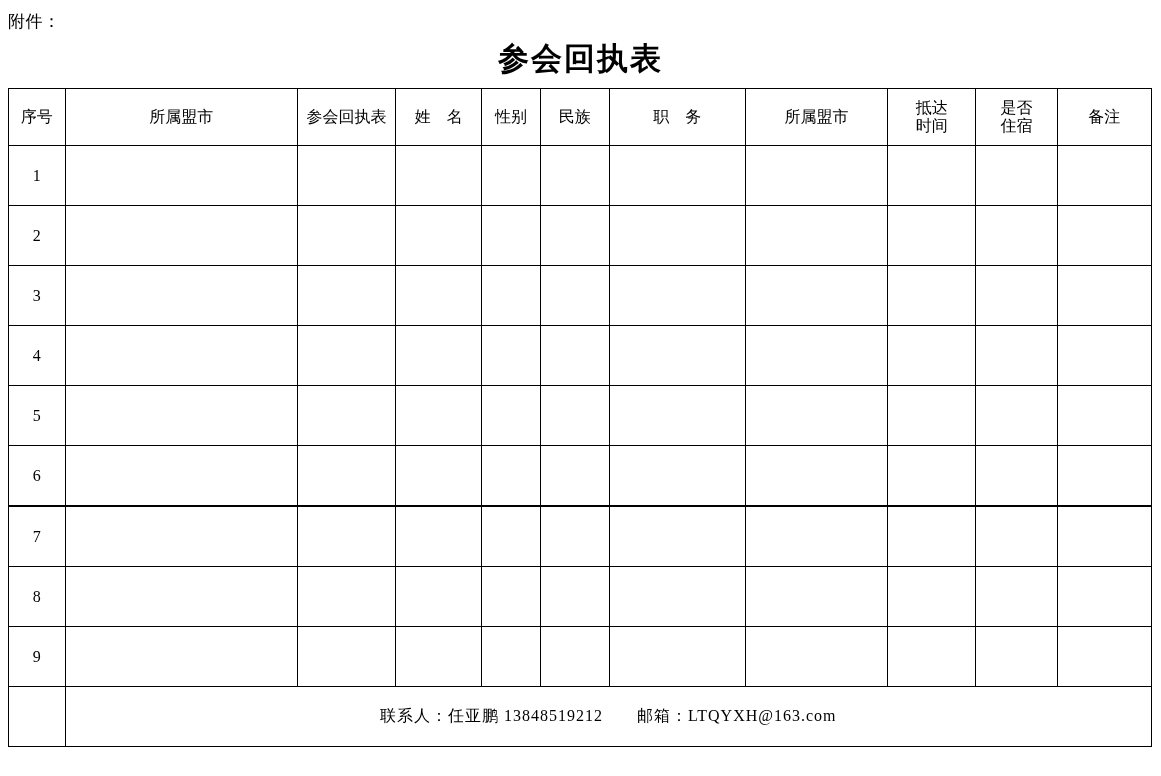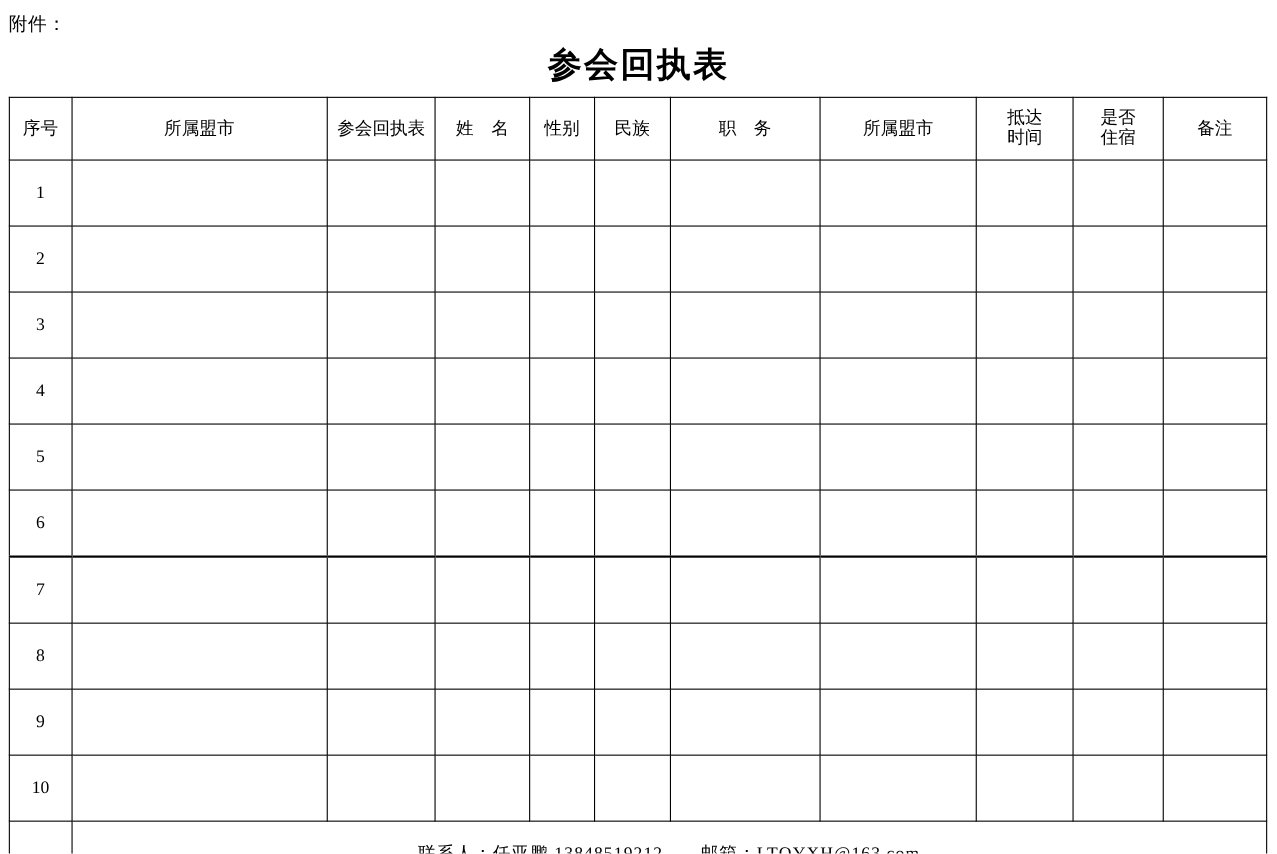--- a/index.html
+++ b/index.html
@@ -258,33 +258,20 @@
           <td></td>
           <td></td>
           <td></td>
           <td></td>
           <td></td>
           <td></td>
           <td></td>
           <td></td>
         </tr>
 
-        <tr>
-          <td class="idx-cell">10</td>
-          <td></td>
-          <td></td>
-          <td></td>
-          <td></td>
-          <td></td>
-          <td></td>
-          <td></td>
-          <td></td>
-          <td></td>
-          <td></td>
-        </tr>
 
         <tr class="footer-row">
           <td class="seq-blank"></td>
           <td colspan="10">
             <span class="footer-contact">联系人：任亚鹏 13848519212　　邮箱：LTQYXH@163.com</span>
           </td>
         </tr>
 
       </tbody>
     </table>

